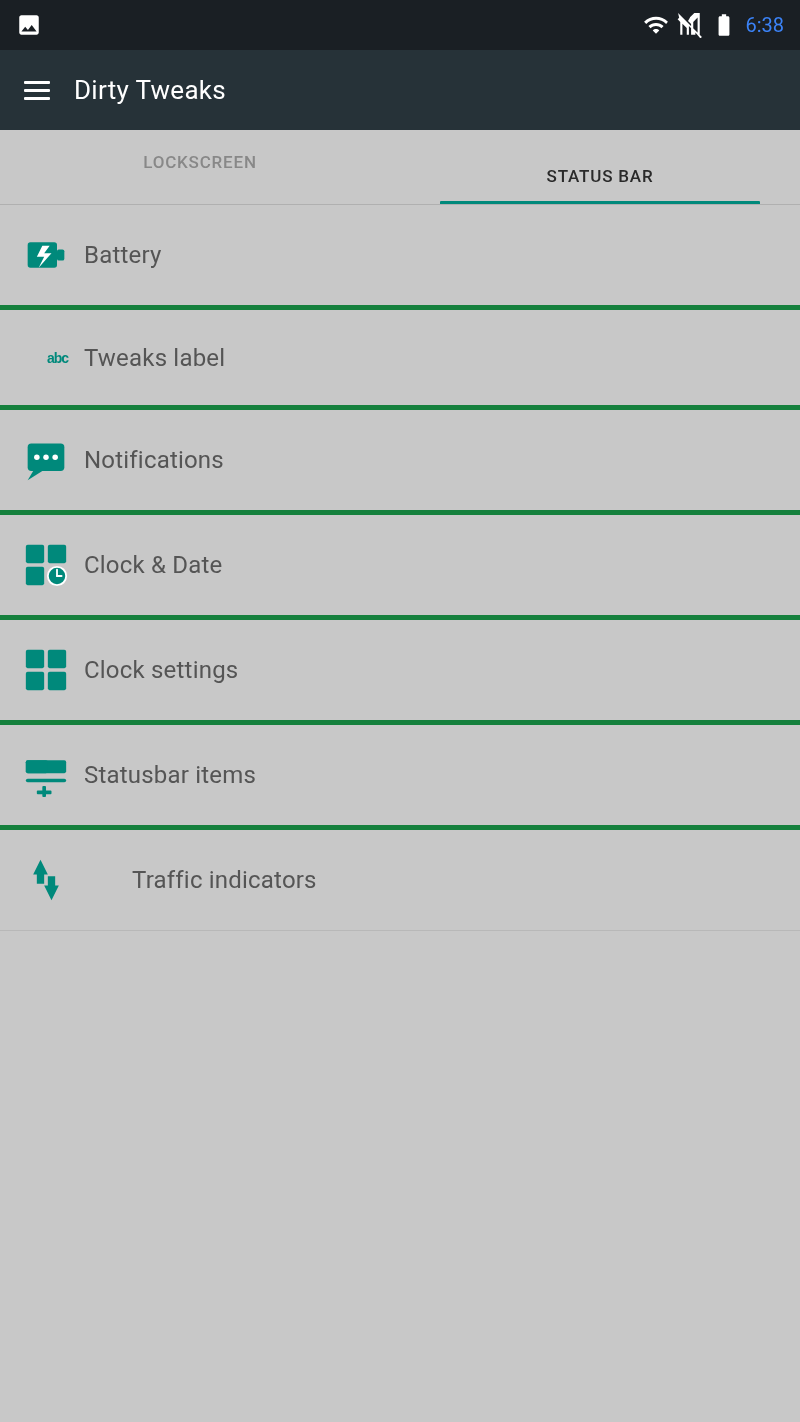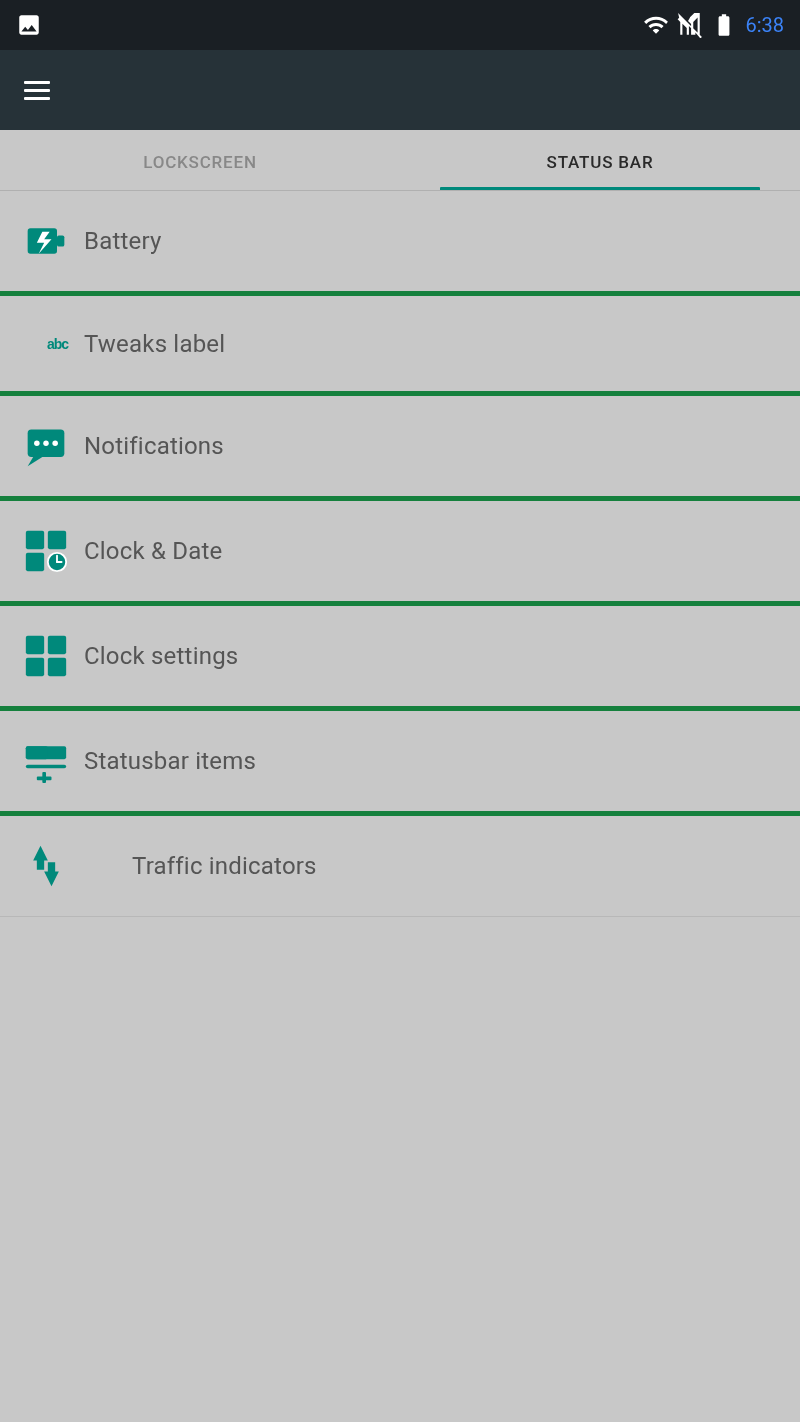--- a/index.html
+++ b/index.html
@@ -91,20 +91,21 @@
       font-size: 17px;
       font-weight: 500;
       letter-spacing: 0.8px;
       cursor: pointer;
       position: relative;
       color: #888888;
     }
 
     .tab.active {
       color: #2a2a2a;
+      margin-top: 14px;
     }
 
     .tab.active::after {
       content: '';
       position: absolute;
       bottom: 0;
       left: 10%;
       width: 80%;
       height: 3px;
       background: #00897b;
@@ -190,20 +191,21 @@
     <span class="status-time">6:38</span>
   </div>
 </div>
 
 <div class="app-bar">
   <div class="hamburger-icon">
     <span></span>
     <span></span>
     <span></span>
   </div>
+  <span class="app-title">Dirty Tweaks</span>
 </div>
 
 <div class="tabs-container">
   <div class="tab">
     <span>LOCKSCREEN</span>
   </div>
   <div class="tab active">
     <span>STATUS BAR</span>
   </div>
 </div>

